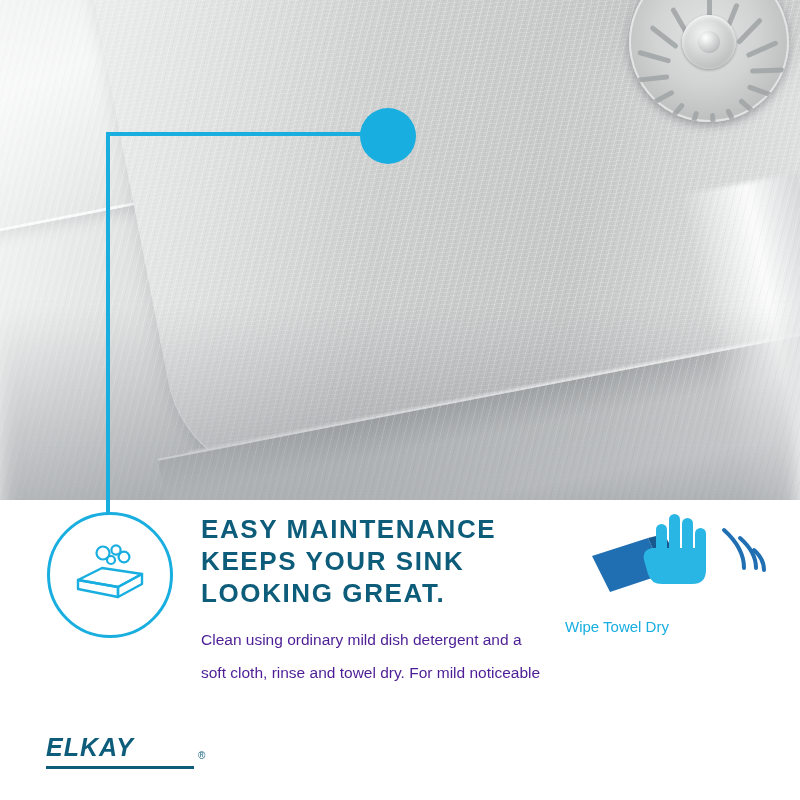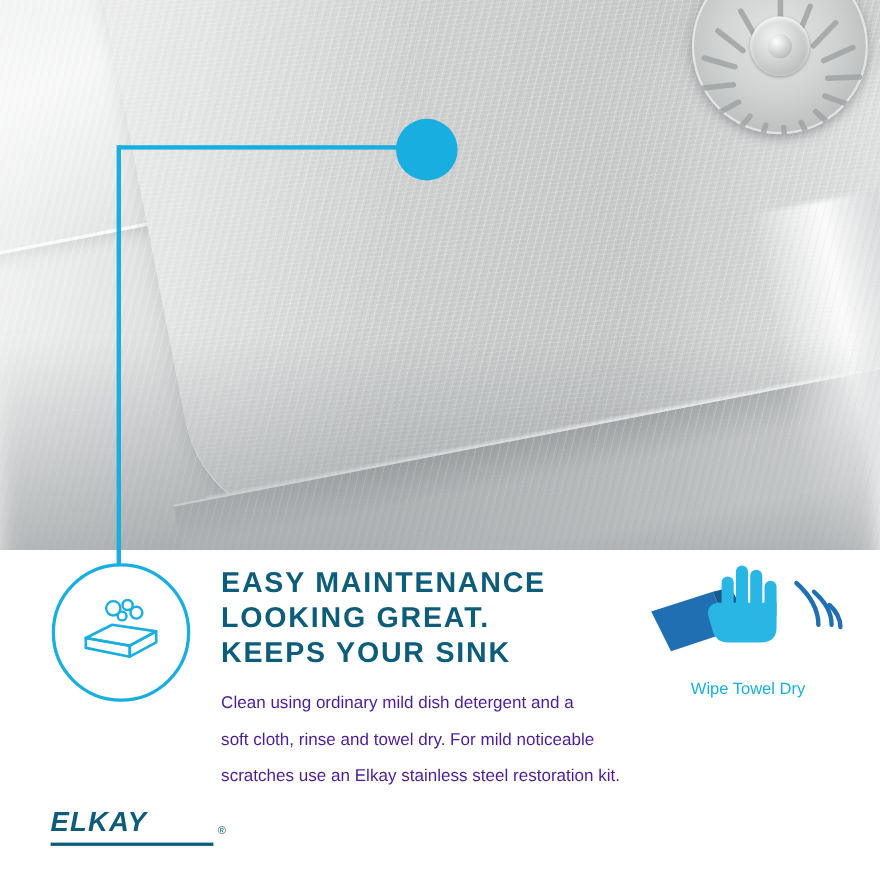--- a/index.html
+++ b/index.html
@@ -285,21 +285,21 @@
     left: 590px;
     top: 508px;
     width: 185px;
     height: 100px;
   }
   .towel-caption {
     position: absolute;
     left: 565px;
     top: 618px;
     width: 230px;
-    text-align: center;
+    text-align: left;
     color: #19aee0;
     font-size: 15px;
   }
 
   
   .logo {
     position: absolute;
     left: 46px;
     top: 728px;
     width: 170px;
@@ -386,28 +386,27 @@
       <circle cx="39" cy="16" r="4" fill="none" stroke="#19aee0" stroke-width="2.2"></circle>
 
       <path d="M6 36 L30 24 L70 30 L46 43 Z" fill="none" stroke="#19aee0" stroke-width="2.4" stroke-linejoin="round"></path>
       <path d="M6 36 L6 45 L46 53 L46 43 Z" fill="none" stroke="#19aee0" stroke-width="2.4" stroke-linejoin="round"></path>
       <path d="M46 43 L46 53 L70 40 L70 30 Z" fill="none" stroke="#19aee0" stroke-width="2.4" stroke-linejoin="round"></path>
     </svg>
   </div>
 
   <div class="headline">
     <span>EASY MAINTENANCE</span>
+    <span>KEEPS YOUR SINK</span>
     <span>LOOKING GREAT.</span>
-    <span>KEEPS YOUR SINK</span>
   </div>
 
   <div class="body-copy">
     <span>Clean using ordinary mild dish detergent and a</span>
     <span>soft cloth, rinse and towel dry. For mild noticeable</span>
-    <span>scratches use an Elkay stainless steel restoration kit.</span>
   </div>
 
   <div class="towel-graphic">
     <svg width="185" height="100" viewBox="0 0 185 100">
 
       <path d="M2 48 L58 30 L74 66 L20 84 Z" fill="#1f6fb2"></path>
       <path d="M58 30 L74 66 L92 58 L74 26 Z" fill="#17588f"></path>
 
       <g fill="#2ab6e4">
         <rect x="66" y="16" width="11" height="40" rx="5.5"></rect>

